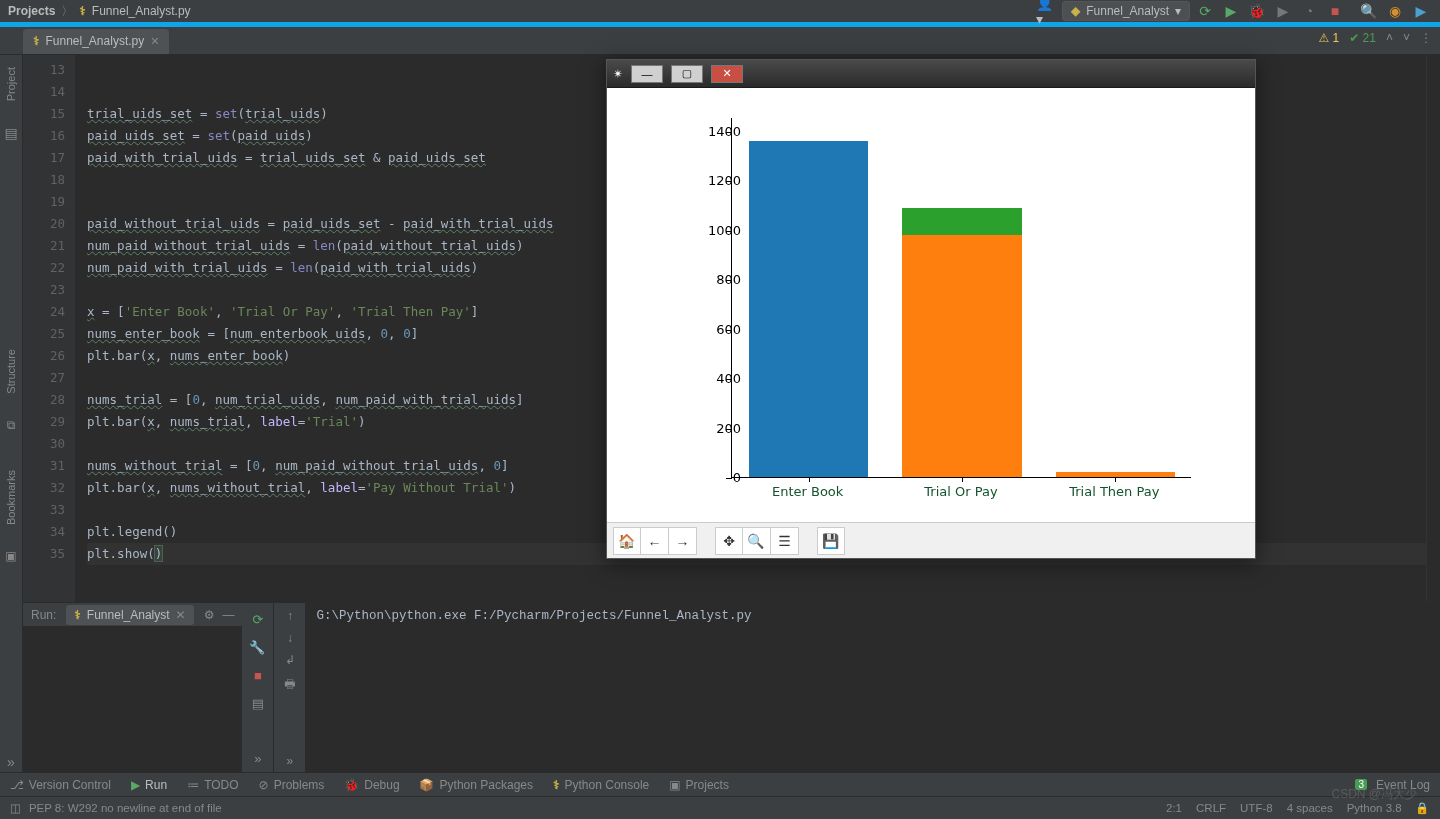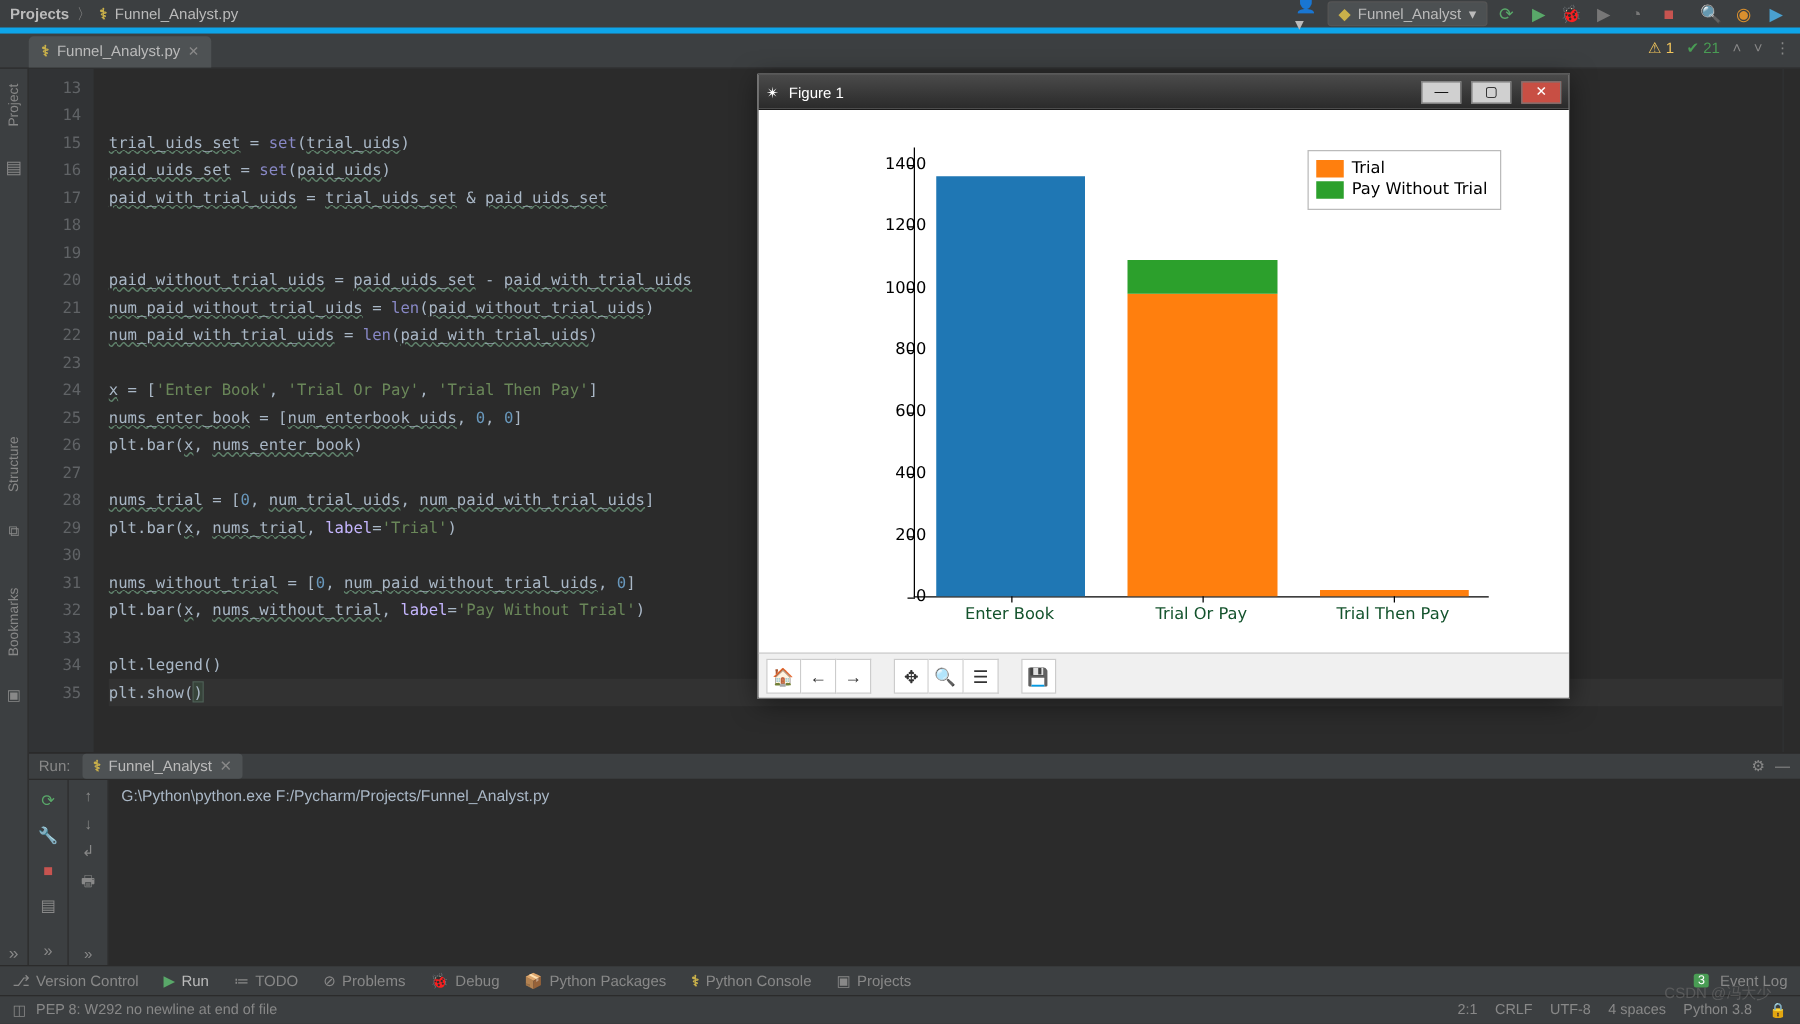--- a/index.html
+++ b/index.html
@@ -41,30 +41,30 @@
 .str { color: #6a8759; }
 .num { color: #6897bb; }
 .arg { color: #c4b5fd; }
 .caret-line { background: #323232; }
 .caret-box { outline:1px solid #4d6156; background:#37443a; }
 
 
 .right-strip { width:14px; background:#2b2b2b; border-left:1px solid #313335;}
 
 
-.run-window { height: 170px; border-top: 1px solid #2b2b2b; display: flex; flex-direction: column; background:#2b2b2b;}
+.run-window { height: 170px; border-top: 1px solid #2b2b2b; display: flex; flex-direction: row; background:#2b2b2b;}
 .run-header { height: 24px; background: #3c3f41; display: flex; align-items: center; padding: 0 8px; gap: 10px; font-size: 12px; border-bottom:1px solid #2b2b2b;}
 .run-header .title { color: #888; }
 .run-header .tab { display:flex; align-items:center; gap:6px; padding:3px 8px; background:#4e5254; border-radius:3px;}
 .run-header .right-icons { margin-left:auto; display:flex; gap:8px; color:#888;}
 .run-body { flex: 1; display: flex; }
 .run-toolbar { width: 32px; background: #3c3f41; display: flex; flex-direction: column; align-items: center; padding-top: 6px; gap: 8px; border-right:1px solid #2b2b2b;}
 .run-toolbar span { width:20px; height:20px; display:inline-flex; align-items:center; justify-content:center; font-size:13px;}
 .run-toolbar2 { width: 32px; background: #3c3f41; display: flex; flex-direction: column; align-items: center; padding-top: 6px; gap: 8px; border-right:1px solid #2b2b2b;}
-.run-output { flex: 1; padding: 6px 10px; font-family: Liberation Sans, sans-serif; font-size: 12.5px; color: #a9b7c6; }
+.run-output { flex: 1; padding: 6px 10px; font-family: Liberation Mono, monospace; font-size: 12.5px; color: #a9b7c6; }
 
 
 .bottom-tabs { height: 24px; background: #3c3f41; border-top: 1px solid #2b2b2b; display: flex; align-items: center; padding: 0 10px; gap: 20px; font-size: 12px; color: #888; }
 .bottom-tabs .btab { display:flex; align-items:center; gap:5px; cursor:pointer;}
 .bottom-tabs .btab.active { color:#bbb; }
 .bottom-tabs .spacer { flex:1; }
 .event-badge { background:#499c54; color:#fff; border-radius:2px; font-size:10px; padding:0 3px; margin-right:4px;}
 
 
 .status-bar { height: 23px; background: #3c3f41; border-top: 1px solid #2b2b2b; display: flex; align-items: center; padding: 0 10px; font-size: 11.5px; color: #888; gap: 14px; }
@@ -278,21 +278,20 @@
     <span>UTF-8</span>
     <span>4 spaces</span>
     <span>Python 3.8</span>
     <span class="lock-ic">🔒</span>
   </div>
 </div>
 
 <div class="figure-window">
   <div class="fig-titlebar">
     <span>✴</span>
-    <span class="title">Figure 1</span>
     <span class="win-btn">—</span>
     <span class="win-btn">▢</span>
     <span class="win-btn close">✕</span>
   </div>
   <div class="fig-canvas">
     <div class="chart-box" id="chart">
       <div class="plot-area" id="plot">
           <div class="grid-tick" style="top: 360px;"></div>
           <div class="grid-tick" style="top: 310.549px;"></div>
           <div class="grid-tick" style="top: 261.099px;"></div>
@@ -302,30 +301,20 @@
           <div class="grid-tick" style="top: 63.2967px;"></div>
           <div class="grid-tick" style="top: 13.8462px;"></div>
           <div class="bar" style="left: 16.8667px; width: 119.6px; height: 336.264px; bottom: 0px; background: rgb(31, 119, 180);"></div>
           <div class="bar" style="left: 170.2px; width: 119.6px; height: 242.308px; bottom: 0px; background: rgb(255, 127, 14);"></div>
           <div class="bar" style="left: 323.533px; width: 119.6px; height: 4.94505px; bottom: 0px; background: rgb(255, 127, 14);"></div>
           <div class="bar" style="left: 170.2px; width: 119.6px; height: 27.1978px; bottom: 242.308px; background: rgb(44, 160, 44);"></div>
           <div style="position: absolute; left: 76.6667px; bottom: -5px; width: 1px; height: 5px; background: rgb(0, 0, 0);"></div>
           <div style="position: absolute; left: 230px; bottom: -5px; width: 1px; height: 5px; background: rgb(0, 0, 0);"></div>
           <div style="position: absolute; left: 383.333px; bottom: -5px; width: 1px; height: 5px; background: rgb(0, 0, 0);"></div>
         </div>
-      <div class="legend">
-        <div class="legend-row">
-            <span class="legend-swatch" style="background:#ff7f0e"></span>
-            <span>Trial</span>
-          </div>
-        <div class="legend-row">
-            <span class="legend-swatch" style="background:#2ca02c"></span>
-            <span>Pay Without Trial</span>
-          </div>
-      </div>
     <div class="y-label" style="top: 372px;">0</div>
         <div class="y-label" style="top: 322.549px;">200</div>
         <div class="y-label" style="top: 273.099px;">400</div>
         <div class="y-label" style="top: 223.648px;">600</div>
         <div class="y-label" style="top: 174.198px;">800</div>
         <div class="y-label" style="top: 124.747px;">1000</div>
         <div class="y-label" style="top: 75.2967px;">1200</div>
         <div class="y-label" style="top: 25.8462px;">1400</div>
         <div class="x-label" style="left: 80px; width: 153.333px;">Enter Book</div>
         <div class="x-label" style="left: 233.333px; width: 153.333px;">Trial Or Pay</div>

